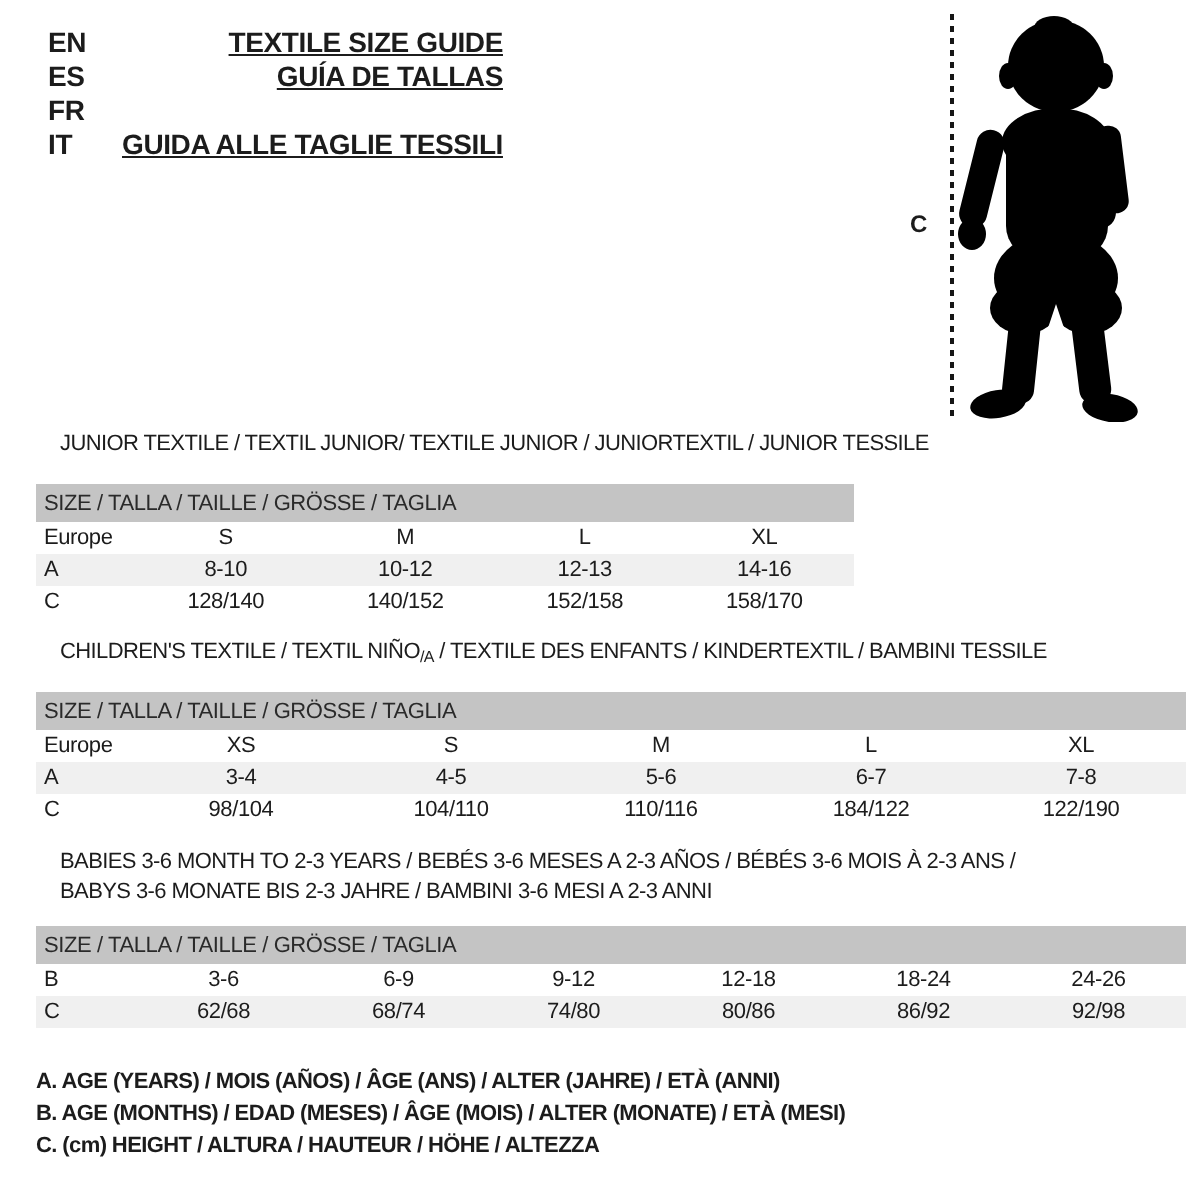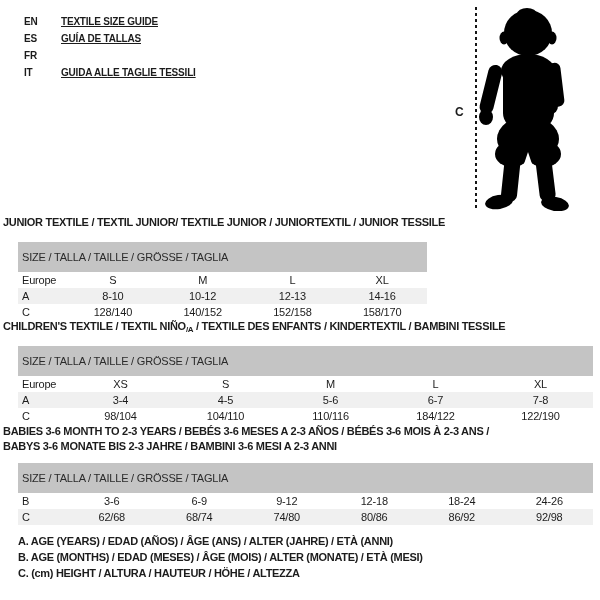--- a/index.html
+++ b/index.html
@@ -4,48 +4,48 @@
 <style>
   html,body{margin:0;padding:0;}
   body{
     width:600px;height:600px;background:#ffffff;position:relative;
     font-family:"Liberation Sans",sans-serif;color:#1c1c1c;overflow:hidden;
   }
   .abs{position:absolute;}
 
   
   .lang-header{left:24px;top:13px;}
-  .lang-row{display:flex;line-height:17px;font-size:10px;font-weight:700;letter-spacing:-0.2px;}
+  .lang-row{display:flex;line-height:17px;font-size:14px;font-weight:700;letter-spacing:-0.2px;justify-content:space-between;}
   .lang-code{width:37px;}
   .lang-label{white-space:nowrap;text-decoration:underline;}
 
   
   .measure-line{
     left:475px;top:7px;width:2px;height:202px;
     background:repeating-linear-gradient(to bottom,#161616 0 3px,transparent 3px 6px);
   }
   .measure-label{left:455px;top:105px;font-size:12px;font-weight:700;}
   .baby-svg{left:477px;top:5px;}
 
   
   .tbl-title{
-    left:3px;font-size:11px;font-weight:700;letter-spacing:-0.3px;
+    left:30px;font-size:11px;font-weight:400;letter-spacing:-0.3px;
     white-space:nowrap;line-height:15px;
   }
   .subscript{font-size:8px;vertical-align:-2px;}
 
   
   table.size-table{border-collapse:collapse;table-layout:fixed;}
   table.size-table td{
     font-size:11px;height:16px;padding:0;vertical-align:middle;
     text-align:center;letter-spacing:-0.2px;overflow:hidden;white-space:nowrap;
   }
   table.size-table td.lbl{text-align:left;padding-left:4px;margin-top:29px;}
   tr.bar-row td{
-    background:#c4c4c4;height:30px;text-align:left;padding-left:4px;
+    background:#c4c4c4;height:19px;text-align:left;padding-left:4px;
     color:#2a2a2a;
   }
   tr.shade td{background:#f0f0f0;}
   col.c-label{width:50px;}
 
   
   .notes{left:18px;top:533px;font-size:11px;font-weight:700;letter-spacing:-0.3px;line-height:16px;}
   .note-line{white-space:nowrap;}
 </style>
 </head>
@@ -215,16 +215,16 @@
     <td>68/74</td>
     <td>74/80</td>
     <td>80/86</td>
     <td>86/92</td>
     <td>92/98</td>
   </tr>
 </tbody>
   </table>
 
 <div class="abs notes">
-  <div class="note-line">A. AGE (YEARS) / EDAD (AÑOS) / ÂGE (ANS) / ALTER (JAHRE) / ETÀ (ANNI)</div>
+  <div class="note-line">A. AGE (YEARS) / MOIS (AÑOS) / ÂGE (ANS) / ALTER (JAHRE) / ETÀ (ANNI)</div>
   <div class="note-line">B. AGE (MONTHS) / EDAD (MESES) / ÂGE (MOIS) / ALTER (MONATE) / ETÀ (MESI)</div>
   <div class="note-line">C. (cm) HEIGHT / ALTURA / HAUTEUR / HÖHE / ALTEZZA</div>
 </div>
 
 </body></html>

